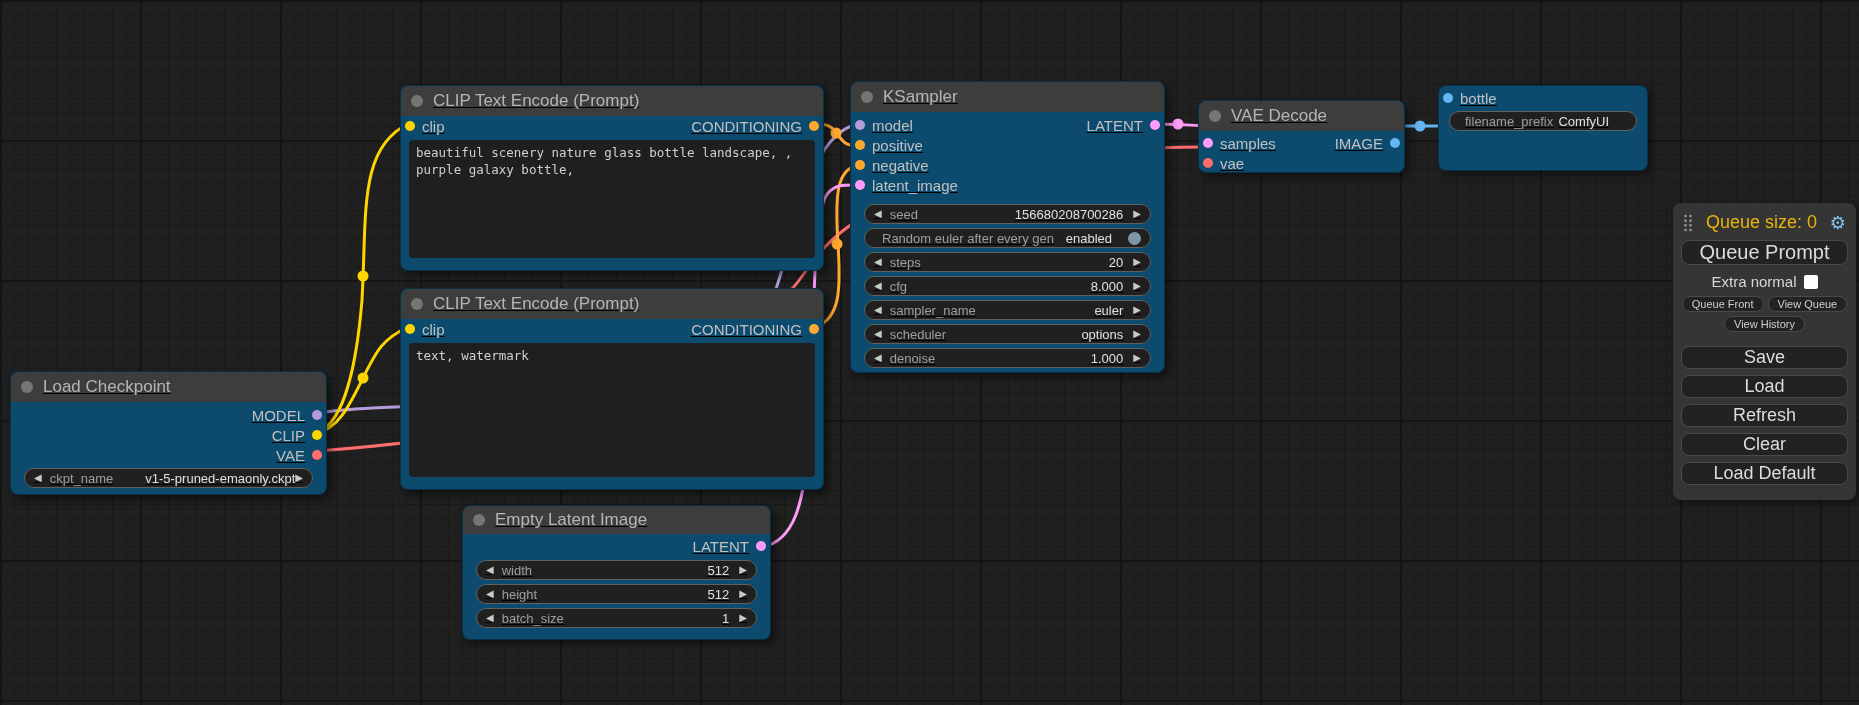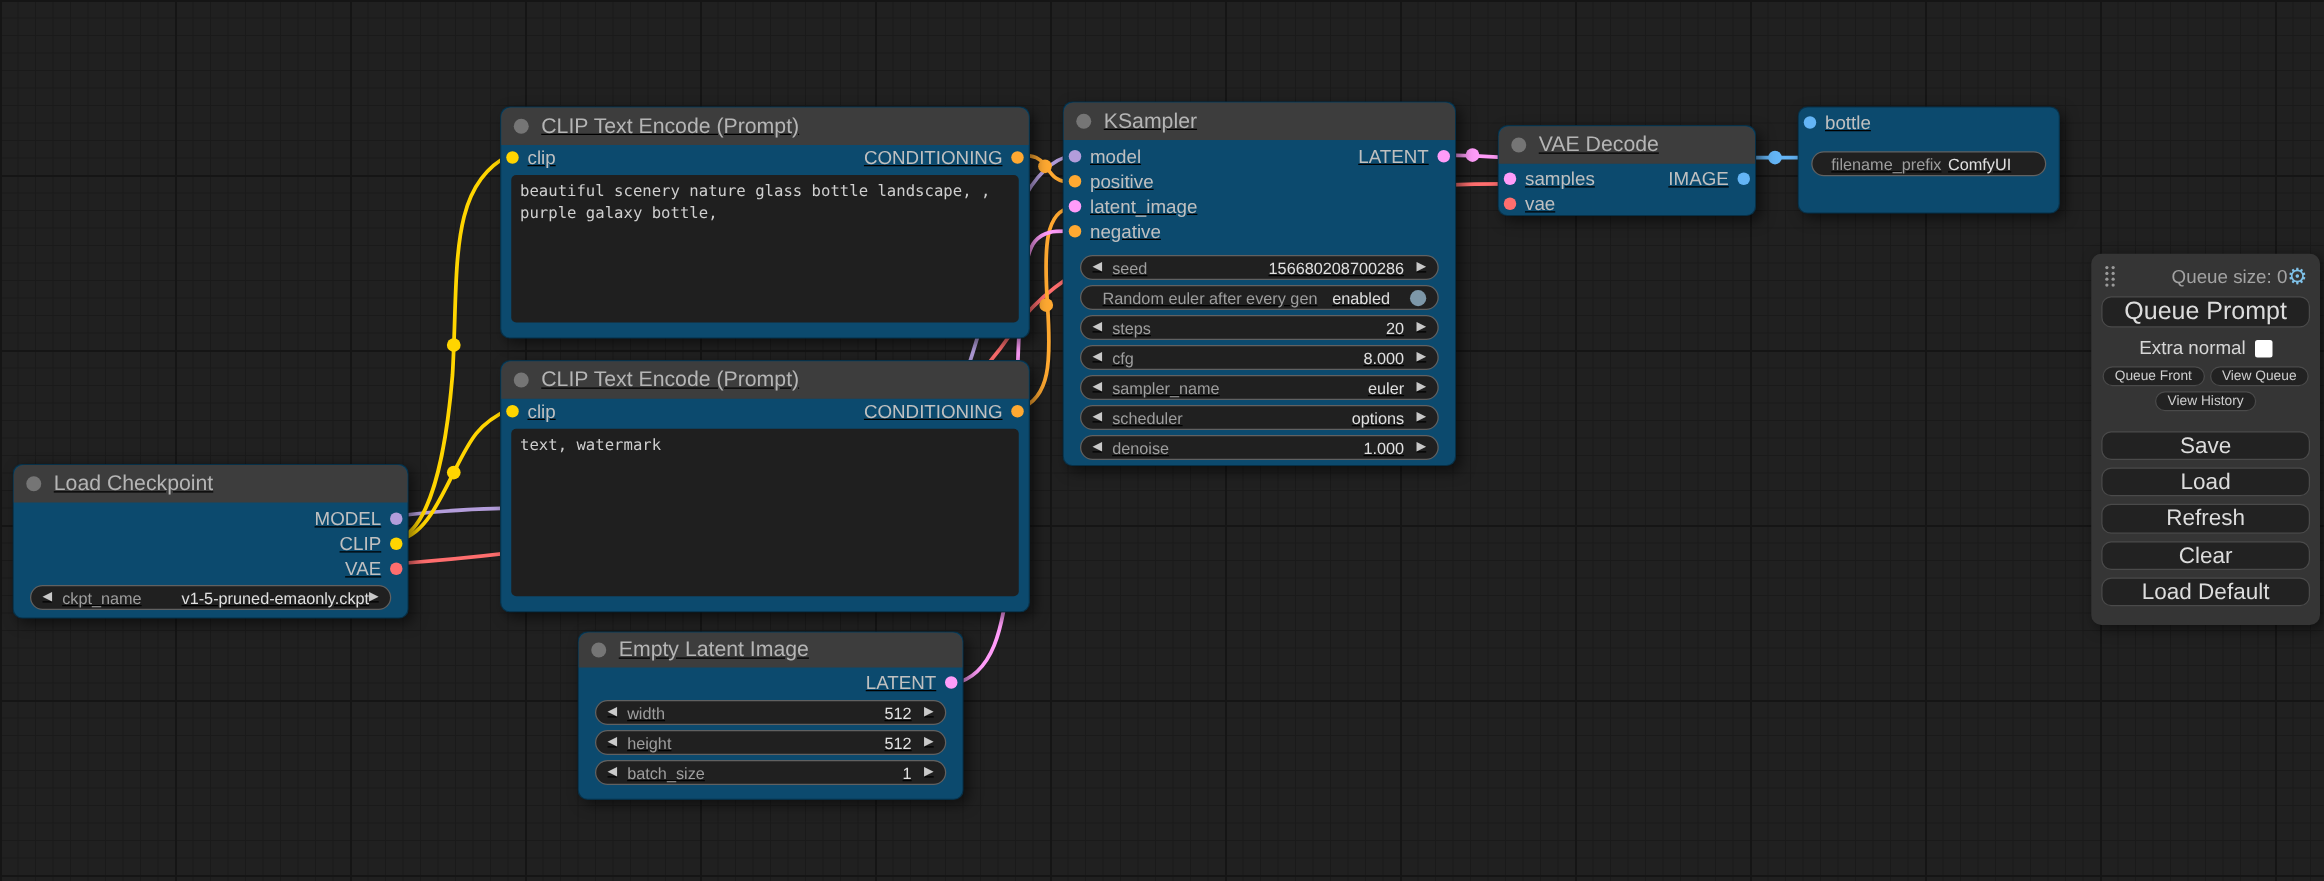--- a/index.html
+++ b/index.html
@@ -60,21 +60,21 @@
     padding:5px 7px; resize:none; outline:none; line-height:1.35;
   }
 
   
   .qpanel {
     position:absolute; z-index:3; left:1673px; top:203px; width:183px; height:297px;
     background:#353535; border-radius:8px; box-shadow:3px 3px 10px rgba(0,0,0,.5);
     padding:9px 8px; display:flex; flex-direction:column;
   }
   .qheader { display:flex; align-items:center; margin-bottom:7px; padding:0 2px; }
-  .qsize { flex:1; text-align:right; color:#a3a3a3; font-size:15px; }
+  .qsize { flex:1; text-align:center; color:#eab308; font-size:18px; }
   .gear { color:#7fc1e8; font-size:18px; line-height:1; cursor:pointer; }
   .qbtn {
     background:#222; border:1px solid #4a4a4a; border-radius:8px;
     color:#dcdcdc; font-family:inherit; cursor:pointer; width:100%;
   }
   .qbig { height:25px; font-size:18px; margin-bottom:6px; }
   .qprompt { height:26px; font-size:20px; margin-bottom:8px; }
   .extra { display:flex; align-items:center; justify-content:center; gap:7px; margin-bottom:6px; }
   .extra span { color:#d6d6d6; font-size:15px; }
   .checkbox { width:14px; height:14px; background:#fff; border-radius:2px; display:inline-block; cursor:pointer; }
@@ -208,28 +208,28 @@
       </div>
     </div>
     <div class="srow">
       <div class="sin">
         <i class="port" style="background: rgb(255, 169, 49);"></i>
         <span class="slbl">positive</span>
       </div>
     </div>
     <div class="srow">
       <div class="sin">
+        <i class="port" style="background: rgb(255, 169, 49);"></i>
+        <span class="slbl">negative</span>
+      </div>
+    </div>
+    <div class="srow">
+      <div class="sin">
         <i class="port" style="background: rgb(255, 156, 249);"></i>
         <span class="slbl">latent_image</span>
-      </div>
-    </div>
-    <div class="srow">
-      <div class="sin">
-        <i class="port" style="background: rgb(255, 169, 49);"></i>
-        <span class="slbl">negative</span>
       </div>
     </div>
     <div class="widgets" style="margin-top:9px">
       <div class="widget">
         <span class="warr">◀</span>
         <span class="wlbl">seed</span>
         <span class="wval">156680208700286</span>
         <span class="warr">▶</span>
       </div>
       <div class="widget">
@@ -332,21 +332,21 @@
 </div>
 
 <div class="node" style="left:1438px;top:85px;width:210px;height:86px">
   <div class="nbody" style="padding-top:2px">
     <div class="srow">
       <div class="sin">
         <i class="port" style="background: rgb(100, 181, 246);"></i>
         <span class="slbl">bottle</span>
       </div>
     </div>
-    <div class="widgets" style="margin-top:13px; padding:0 10px">
+    <div class="widgets" style="margin-top:3px; padding:0 10px">
       <div class="widget">
         <span class="wlbl" style="margin-left:6px">filename_prefix</span>
         <span class="wval" style="margin-right:18px">ComfyUI</span>
       </div>
     </div>
   </div>
 </div>
 
 <div class="qpanel">
   <div class="qheader">

